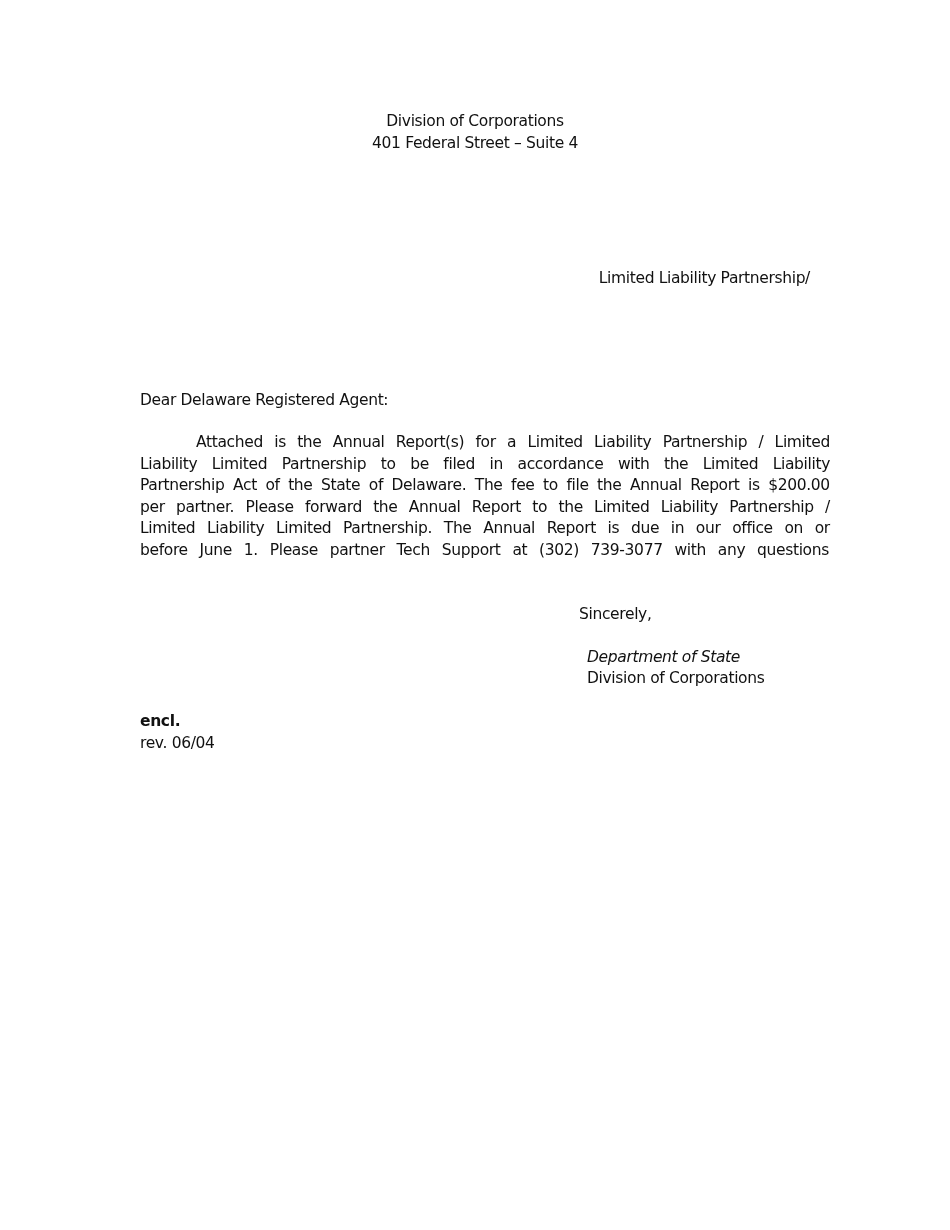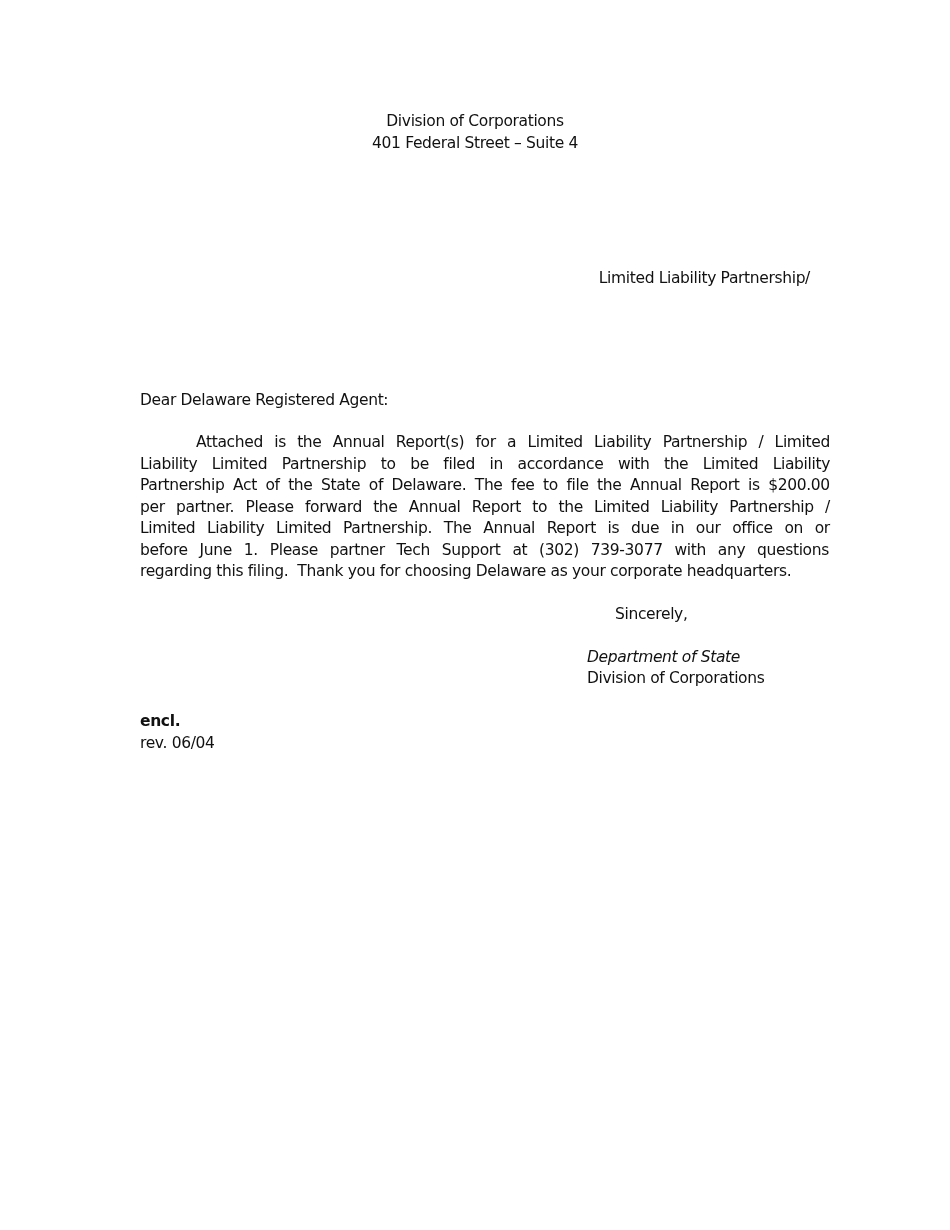--- a/index.html
+++ b/index.html
@@ -135,21 +135,20 @@
         <span>Tech</span>
         <span>Support</span>
         <span>at</span>
         <span>(302)</span>
         <span>739-3077</span>
         <span>with</span>
         <span>any</span>
         <span>questions</span>
       </span>
     </span>
-  <span class="line last" style="white-space: pre;">regarding this filing.  Thank you for choosing Delaware as your corporate headquarters.</span>
 </div>
 
-<div class="abs" style="left:615px; top:604px;">Sincerely,</div>
+<div class="abs" style="left:579px; top:604px;">Sincerely,</div>
 <div class="abs" style="left:587px; top:647px;font-style:italic;">Department of State</div>
 <div class="abs" style="left:587px; top:668px;">Division of Corporations</div>
 
 <div class="abs" style="left:140px; top:711px;font-weight:bold;">encl.</div>
 <div class="abs" style="left:140px; top:733px;">rev. 06/04</div>
 
 </body></html>

